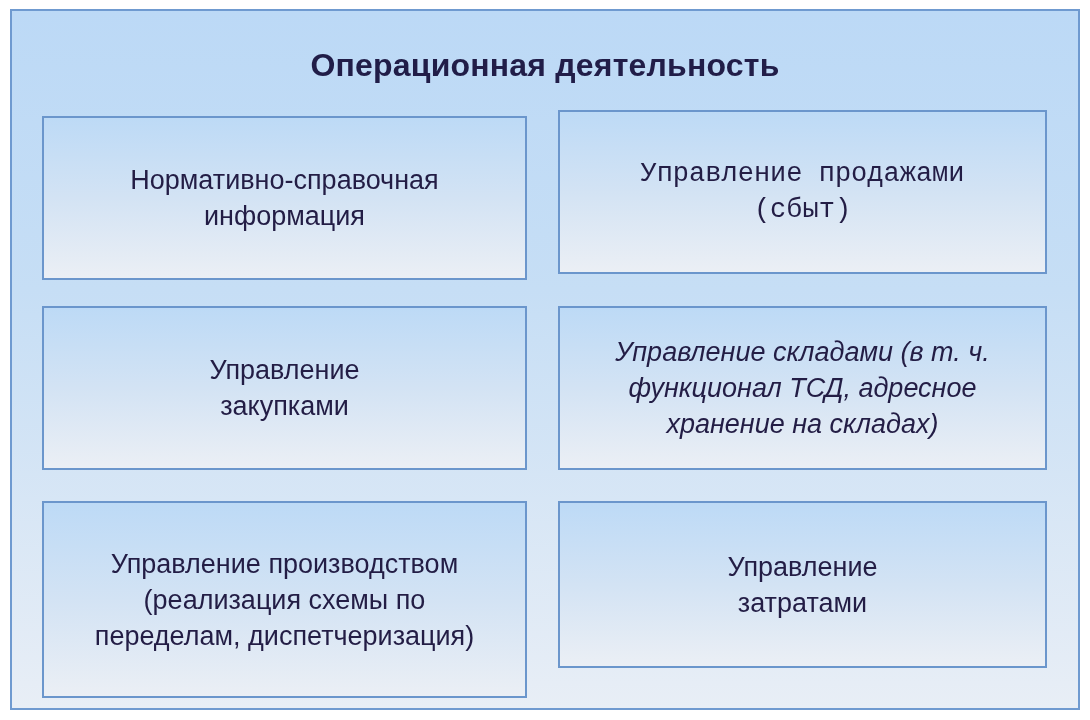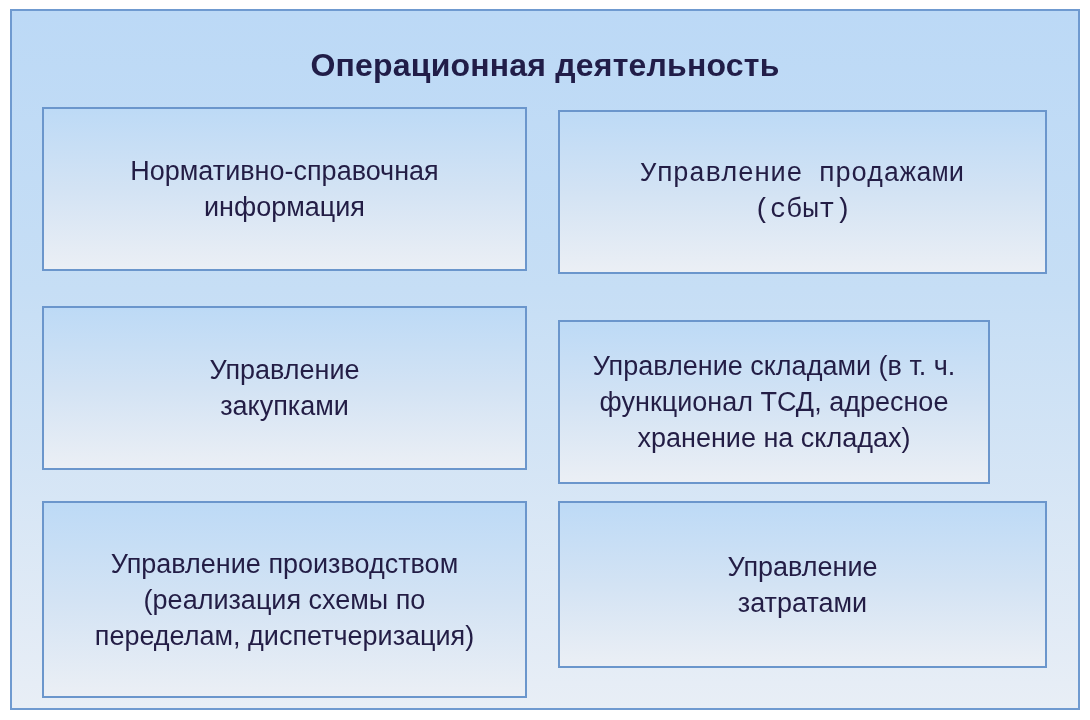--- a/index.html
+++ b/index.html
@@ -28,34 +28,34 @@
     white-space: pre-line;
   }
 </style>
 </head>
 <body>
 
 <div class="outer">
   <div class="title">Операционная деятельность</div>
 </div>
 
-<div class="box" style="left:42px; top:107px;">
+<div class="box" style="left:42px; top:116px;">
   <div class="box-text">Нормативно-справочная
 информация</div>
 </div>
 <div class="box" style="left:558px; top:110px; width:489px;font-family:Liberation Mono, monospace;">
   <div class="box-text">Управление продажами
 (сбыт)</div>
 </div>
 
 <div class="box" style="left:42px; top:306px;">
   <div class="box-text">Управление
 закупками</div>
 </div>
-<div class="box" style="left:558px; top:320px; width:432px;">
+<div class="box" style="left:558px; top:306px; width:489px;font-style:italic;">
   <div class="box-text">Управление складами (в т. ч.
 функционал ТСД, адресное
 хранение на складах)</div>
 </div>
 
 <div class="box" style="left:42px; top:501px; height:197px;justify-content:center;">
   <div class="box-text">Управление производством
 (реализация схемы по
 переделам, диспетчеризация)</div>
 </div>

